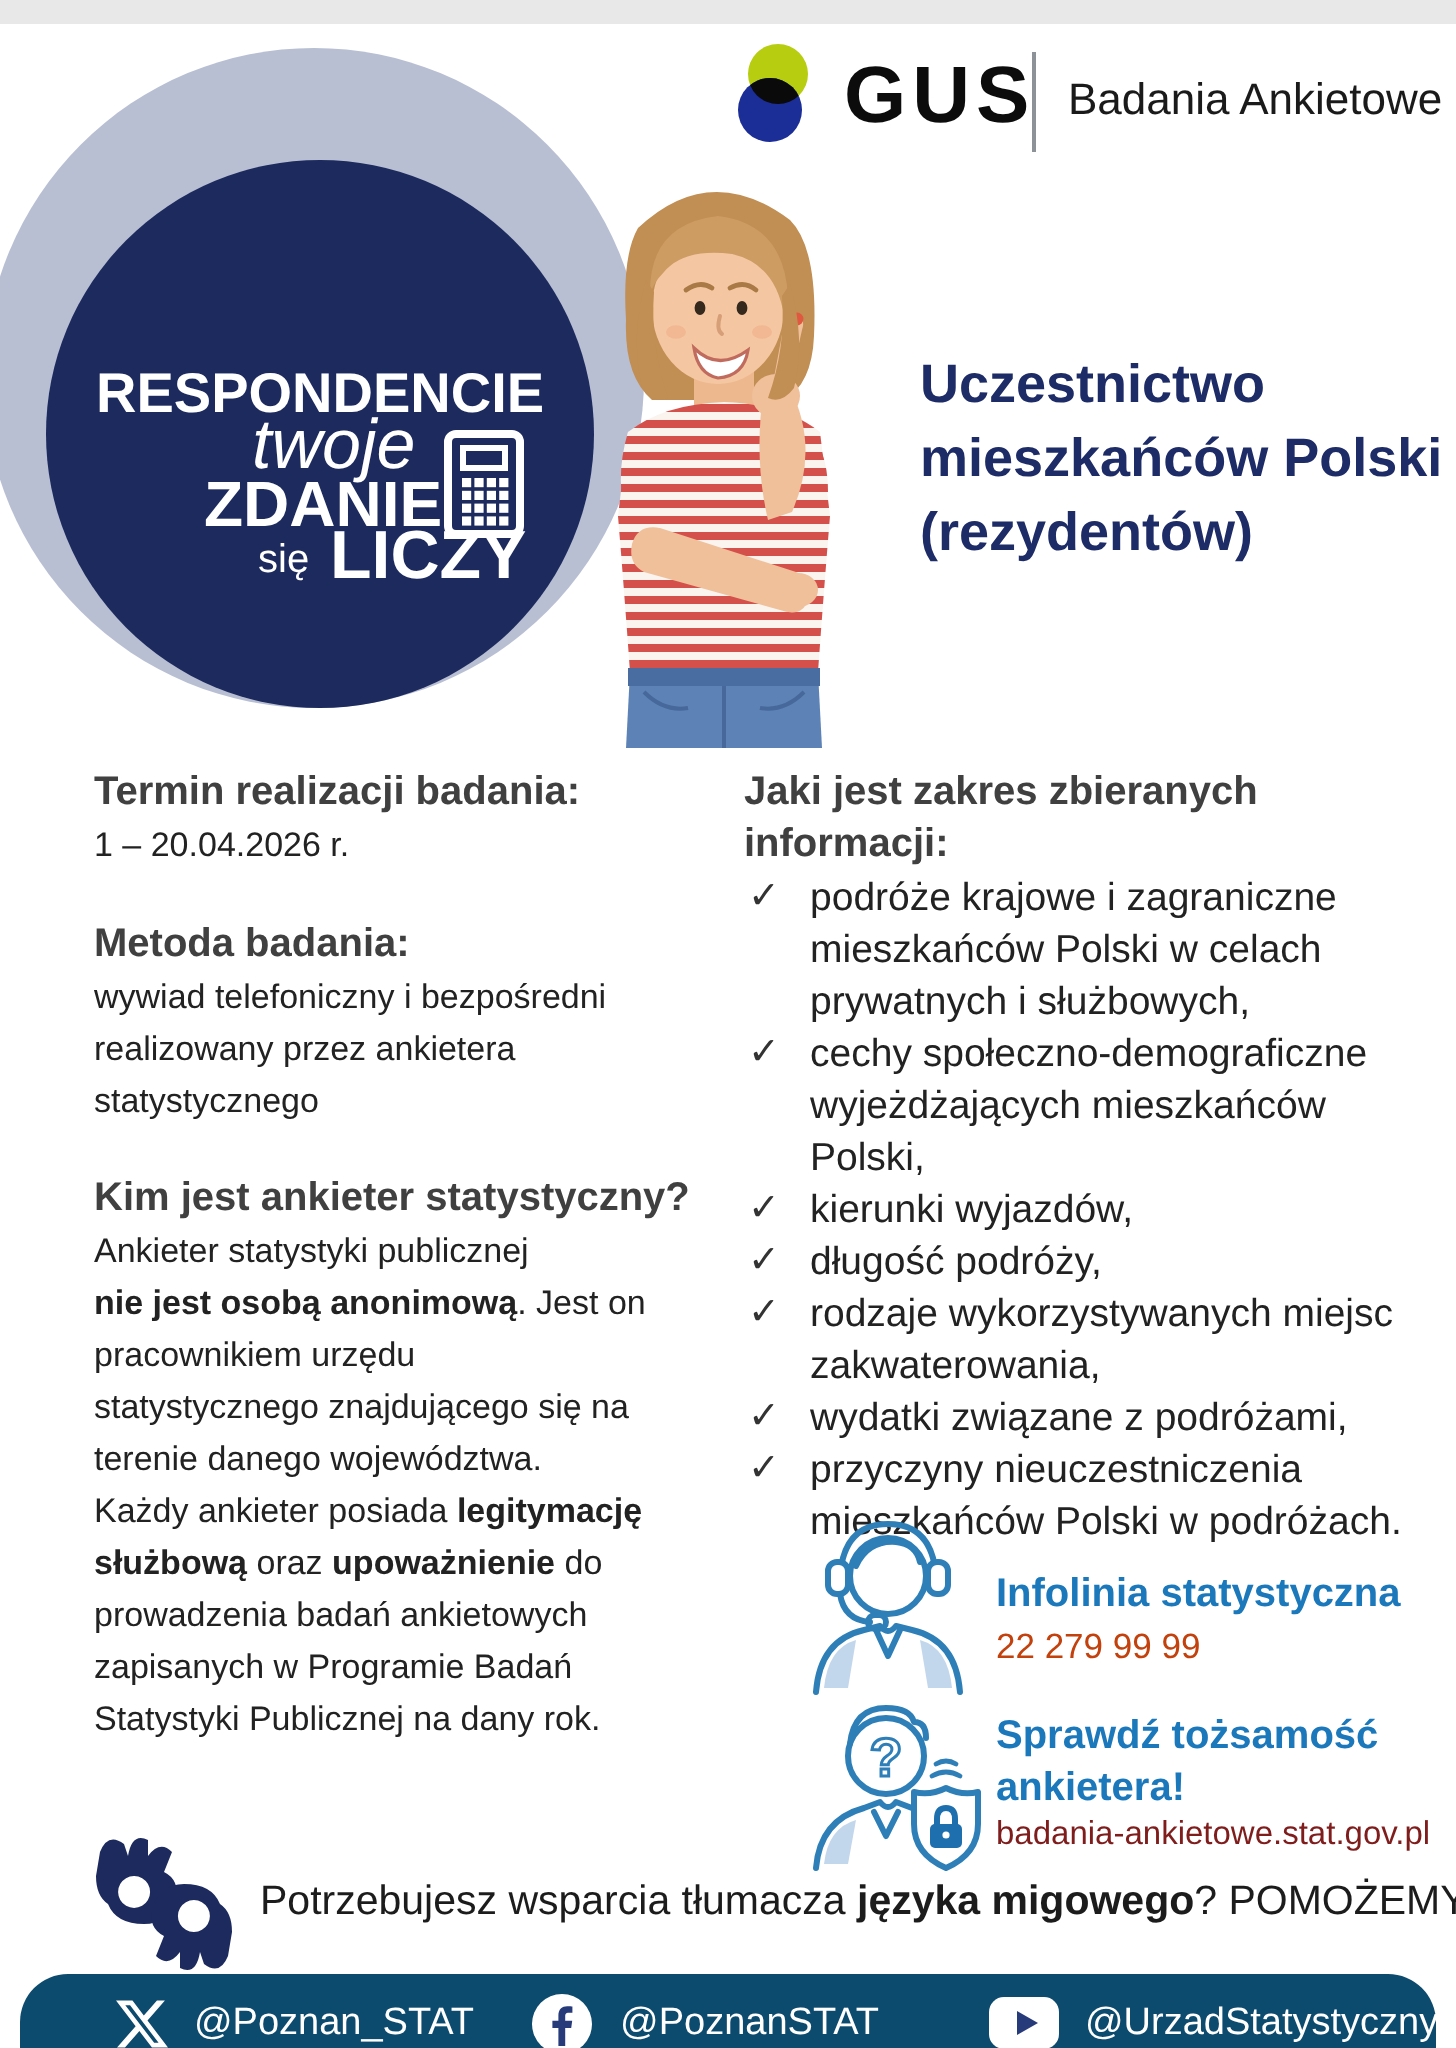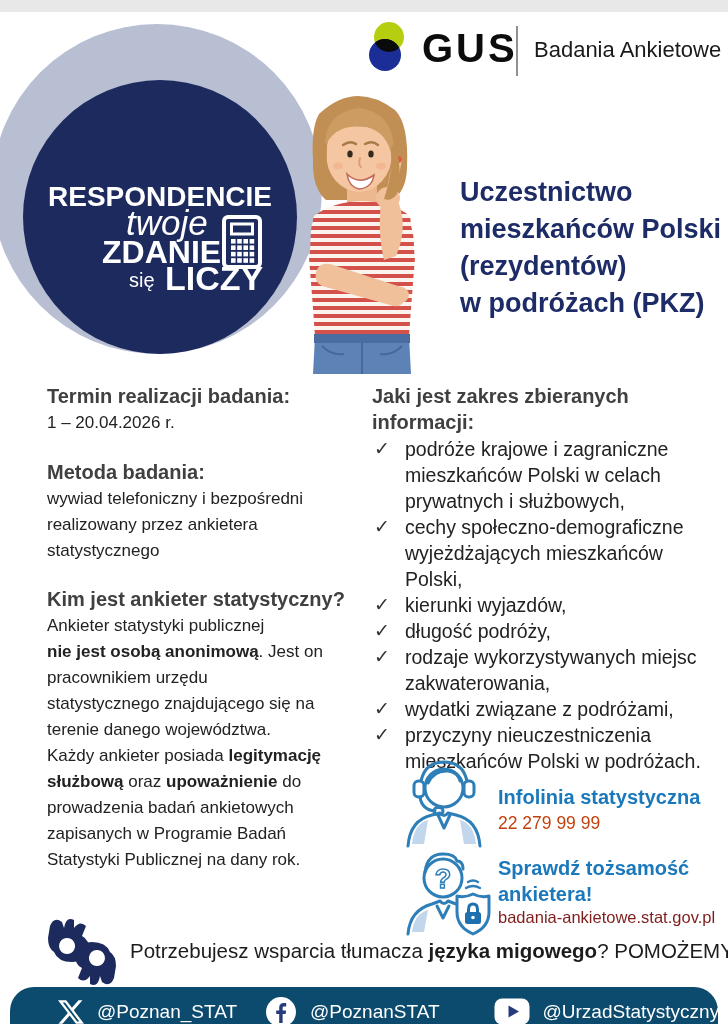--- a/index.html
+++ b/index.html
@@ -146,21 +146,20 @@
     <path d="M98,84 q-2,7 1,9" stroke="#d79f78" stroke-width="2" fill="none" stroke-linecap="round"></path>
     <path d="M85,100 Q97,112 112,101 Q110,114 97,115 Q87,113 85,100 Z" fill="#ffffff" stroke="#c06b5d" stroke-width="1.6"></path>
     <ellipse cx="76" cy="92" rx="5" ry="3.4" fill="#f0a987" opacity="0.55"></ellipse>
     <ellipse cx="119" cy="92" rx="5" ry="3.4" fill="#f0a987" opacity="0.55"></ellipse>
   </svg>
 
   <div class="abs title">
     <div>Uczestnictwo</div>
     <div>mieszkańców Polski</div>
     <div>(rezydentów)</div>
-    <div>w podróżach (PKZ)</div>
   </div>
 
   <div class="abs termin">
     <div class="sec-h">Termin realizacji badania:</div>
     <div class="body-t">1 – 20.04.2026 r.</div>
   </div>
 
   <div class="abs metoda">
     <div class="sec-h">Metoda badania:</div>
     <div class="body-t">

